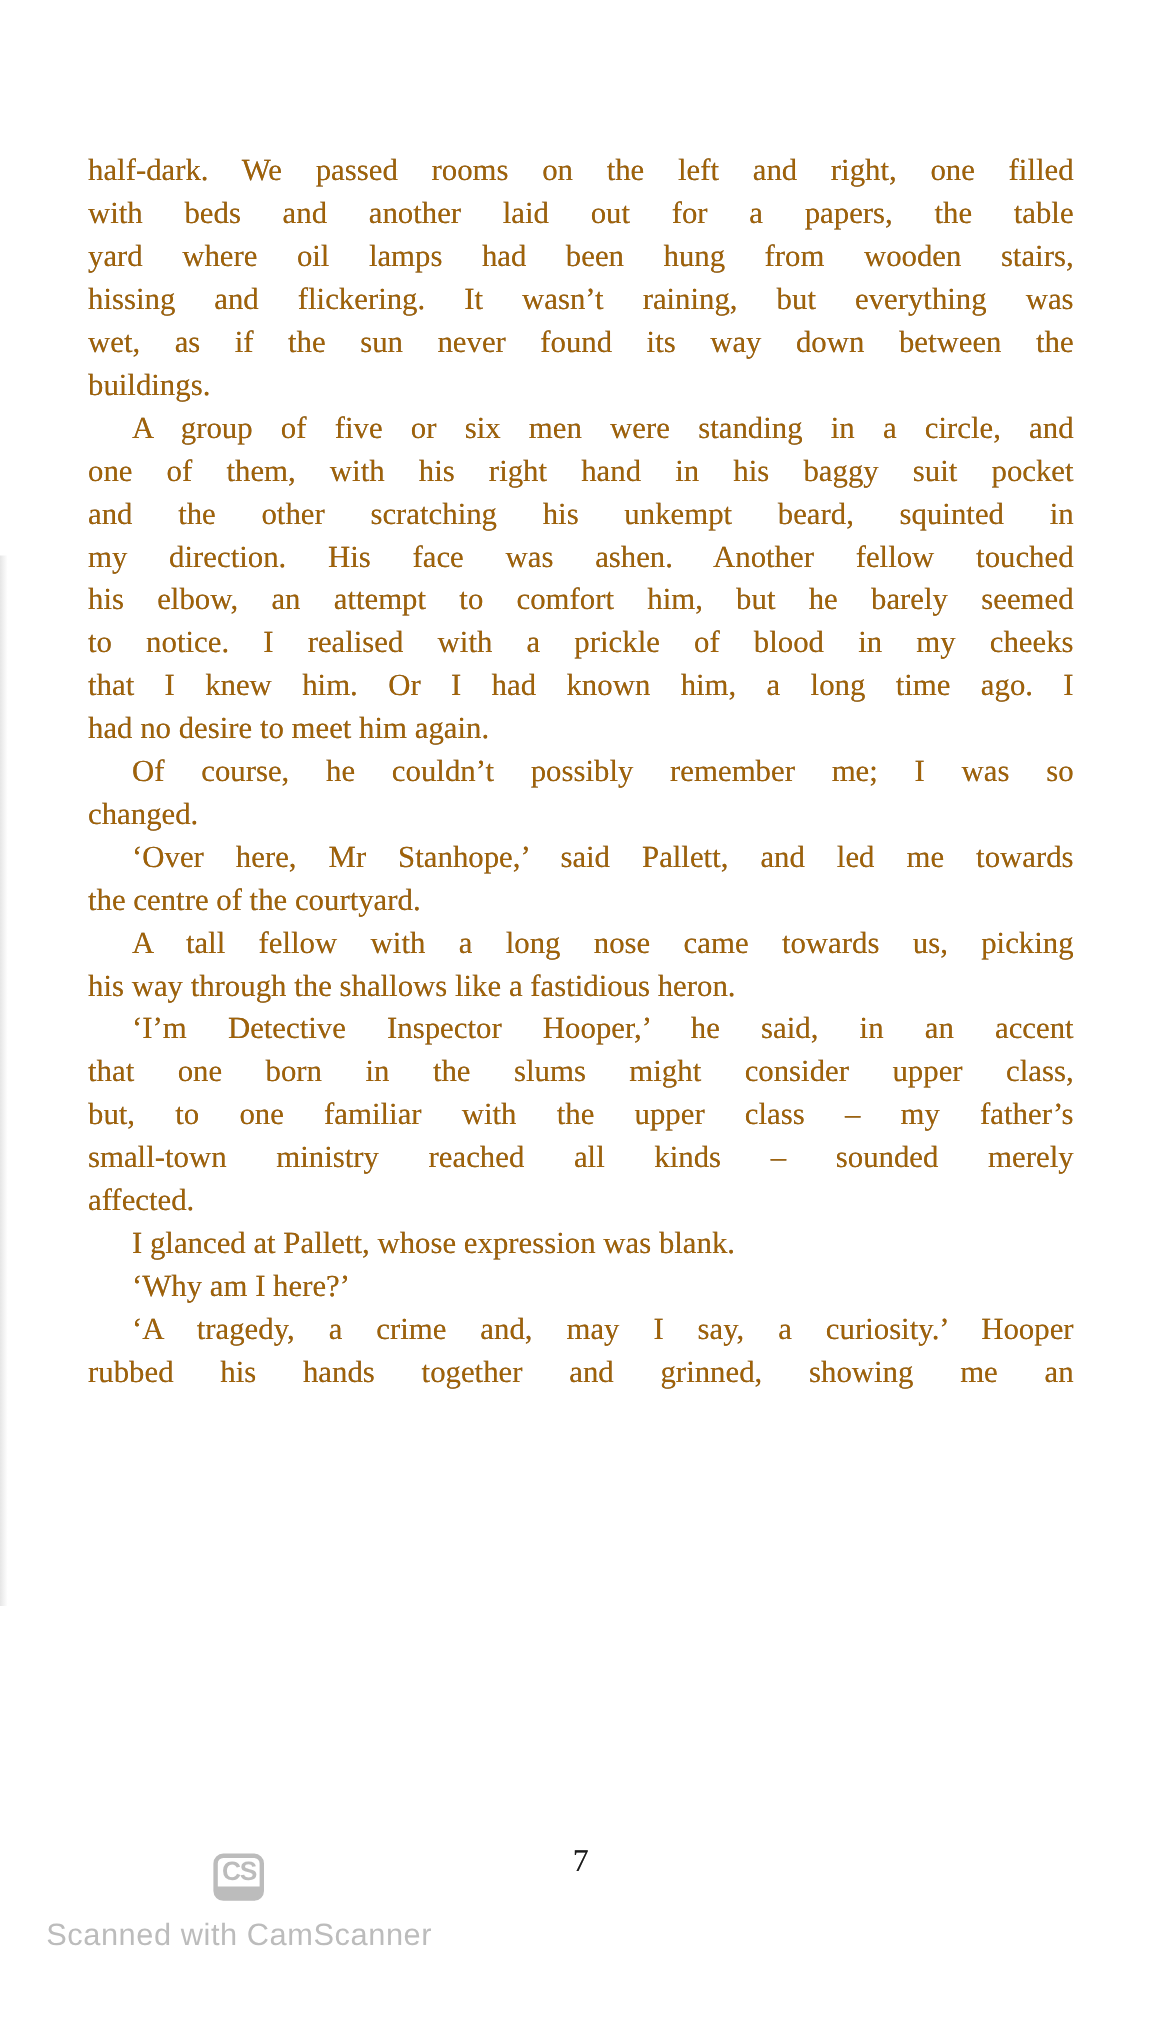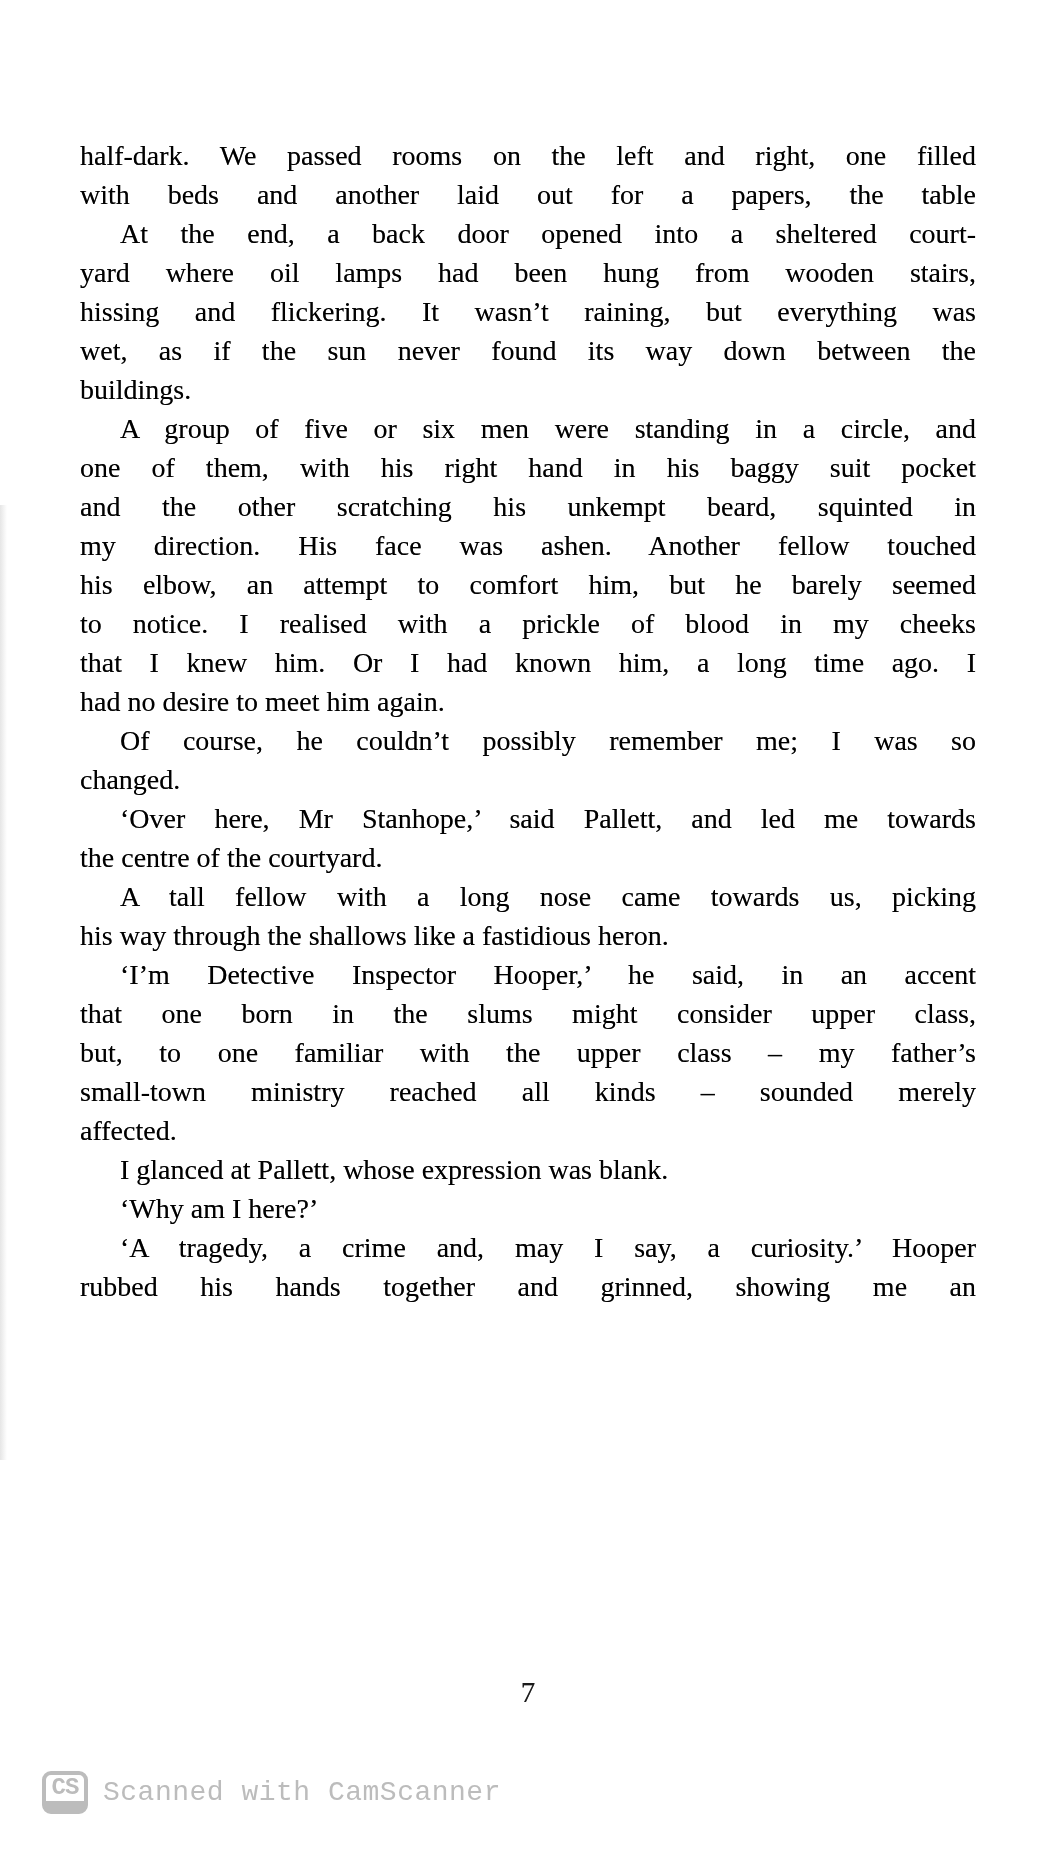--- a/index.html
+++ b/index.html
@@ -56,25 +56,26 @@
     top: 1676px;
     width: 1056px;
     text-align: center;
     font-size: 29px;
     color: #1b1b1b;
     text-shadow: 0 0 0.6px rgba(20,20,20,0.55);
   }
   .footer-watermark {
     position: absolute;
     left: 42px;
-    top: 1771px;
+    top: 1685px;
     display: flex;
     align-items: center;
     gap: 15px;
-    font-family: Liberation Mono, monospace;
+    font-family: Liberation Sans, sans-serif;
+    flex-direction: column;
   }
   .cs-logo {
     width: 38px;
     height: 35px;
     border: 4px solid var(--wm, #bcbcbc);
     border-radius: 9px;
     background: #ffffff;
     position: relative;
     display: flex;
     align-items: flex-start;
@@ -103,25 +104,24 @@
     white-space: nowrap;
   }
 </style>
 </head>
 <body style="--wm: #bcbcbc; background: rgb(255, 255, 255);">
 
 <div class="scan-page">
 
   <div class="edge-artifact"></div>
 
-  <div class="text-block" style="color: #000000;">
+  <div class="text-block" style="color: #a16207;">
 
   <div class="line">half-dark. We passed rooms on the left and right, one filled</div>
       <div class="line">with beds and another laid out for a papers, the table</div>
-      <div class="line indent">At the end, a back door opened into a sheltered court-</div>
       <div class="line">yard where oil lamps had been hung from wooden stairs,</div>
       <div class="line">hissing and flickering. It wasn’t raining, but everything was</div>
       <div class="line">wet, as if the sun never found its way down between the</div>
       <div class="line para-end">buildings.</div>
       <div class="line indent">A group of five or six men were standing in a circle, and</div>
       <div class="line">one of them, with his right hand in his baggy suit pocket</div>
       <div class="line">and the other scratching his unkempt beard, squinted in</div>
       <div class="line">my direction. His face was ashen. Another fellow touched</div>
       <div class="line">his elbow, an attempt to comfort him, but he barely seemed</div>
       <div class="line">to notice. I realised with a prickle of blood in my cheeks</div>

